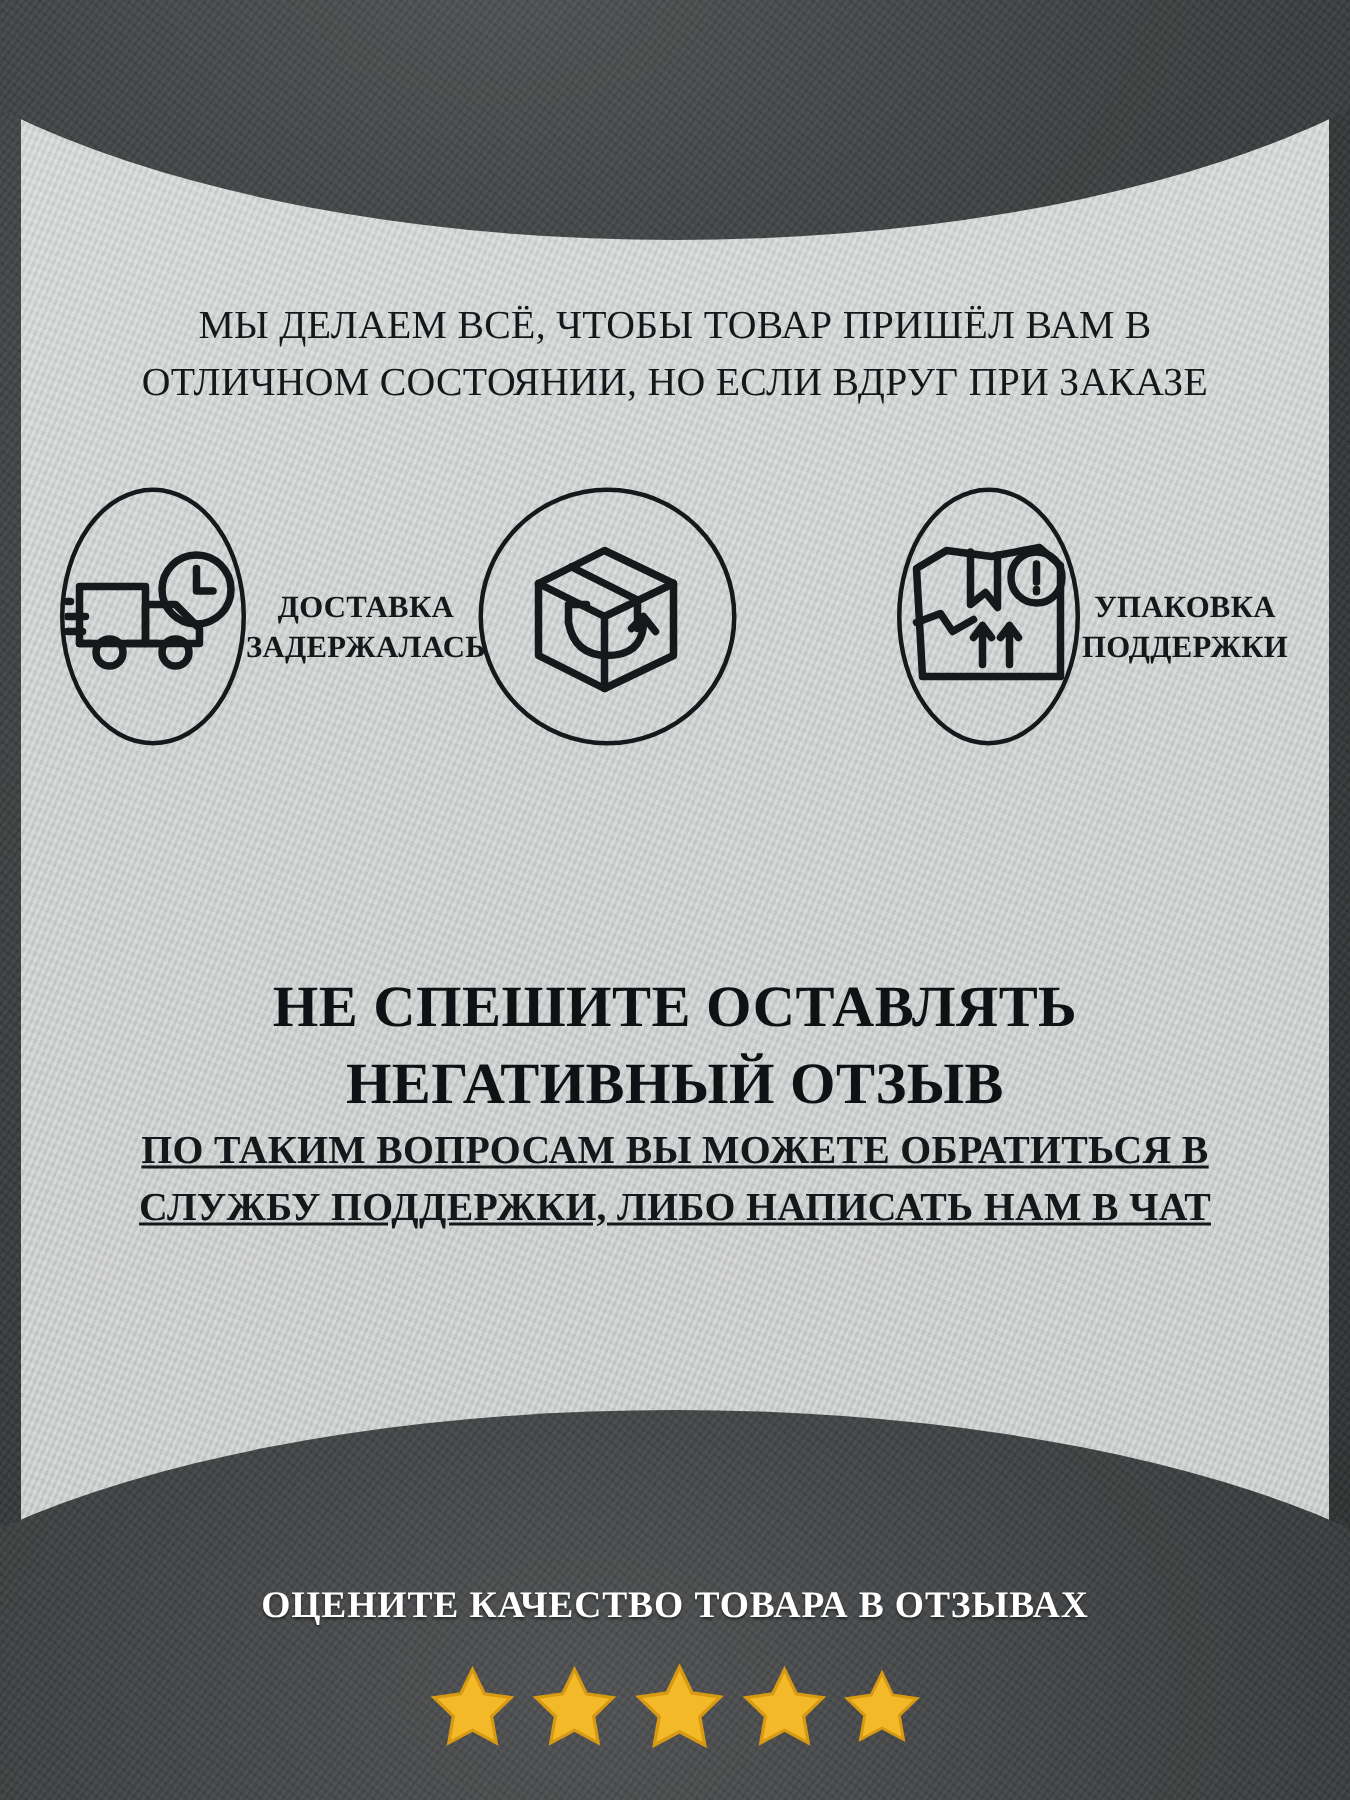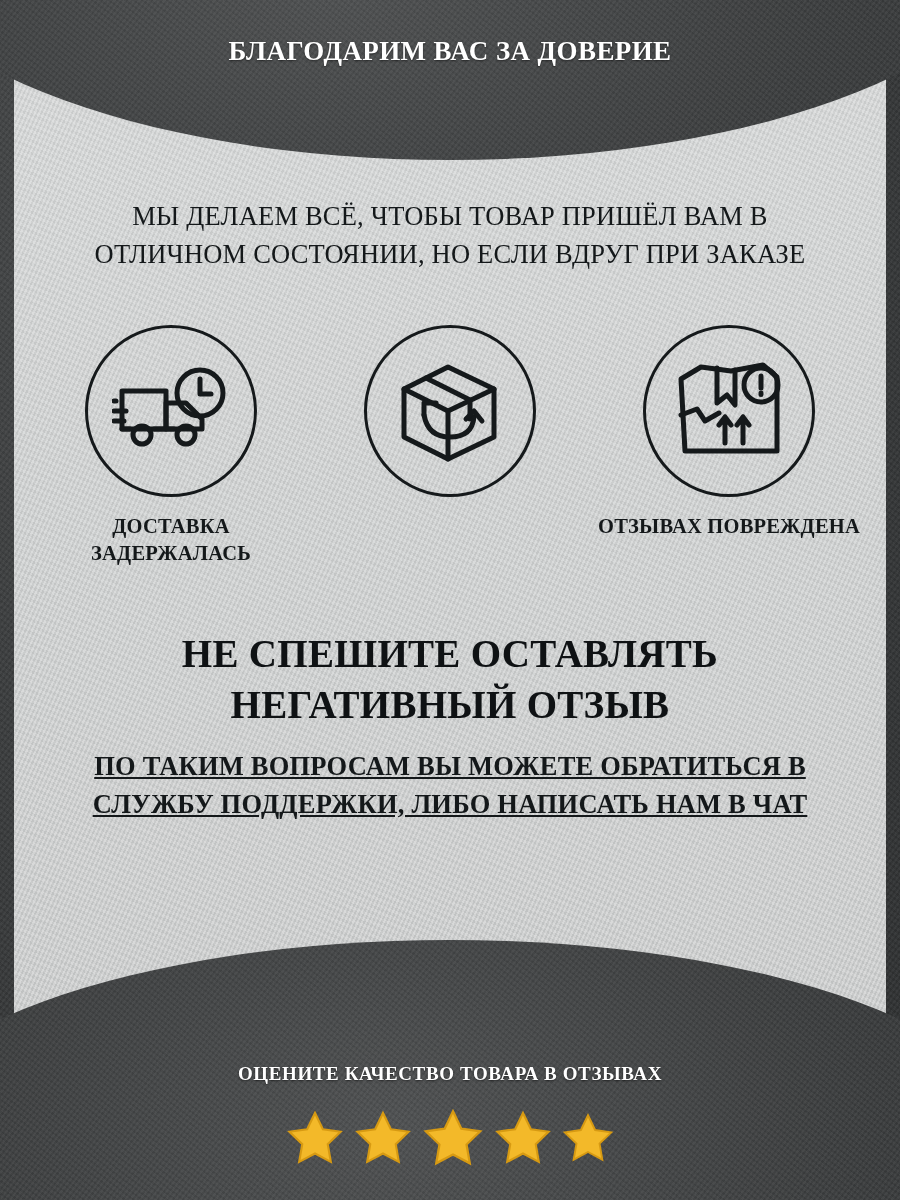--- a/index.html
+++ b/index.html
@@ -125,21 +125,20 @@
     top: 325px;
     left: 40px;
     width: 820px;
     display: flex;
     justify-content: space-between;
     align-items: flex-start;
   }
   .icon-col {
     width: 262px;
     display: flex;
-    flex-direction: column;
     align-items: center;
   }
   .icon-circle {
     width: 172px;
     height: 172px;
     border-radius: 50%;
     border: 3.5px solid #15191b;
     display: flex;
     align-items: center;
     justify-content: center;
@@ -151,21 +150,21 @@
     font-size: 20.5px;
     font-weight: bold;
     color: #14181a;
     line-height: 1.32;
     letter-spacing: 0.2px;
   }
 
   
   .statement {
     position: absolute;
-    top: 628px;
+    top: 646px;
     left: 60px;
     width: 780px;
     text-align: center;
     font-size: 39px;
     font-weight: bold;
     color: #0f1214;
     line-height: 1.32;
     letter-spacing: 0.3px;
   }
 
@@ -186,21 +185,21 @@
   
   .footer {
     position: absolute;
     left: 0;
     bottom: 28px;
     width: 100%;
     z-index: 6;
     text-align: center;
   }
   .footer-title {
-    font-size: 19px;
+    font-size: 25px;
     font-weight: bold;
     color: #ffffff;
     line-height: 1.24;
     letter-spacing: 0.6px;
     text-shadow: 0 1px 2px rgba(0,0,0,0.55);
     margin-top: 36px;
   }
   .stars {
     margin-top: 18px;
     display: flex;
@@ -213,21 +212,20 @@
 </head>
 <body>
 
 <div class="page">
 
   <div class="panel"></div>
   <div class="arc-top"></div>
   <div class="arc-bottom"></div>
 
   <div class="header">
-    <div class="header-sub">БЛАГОДАРИМ ВАС ЗА ДОВЕРИЕ</div>
   </div>
 
   <div class="content">
 
     <div class="intro">МЫ ДЕЛАЕМ ВСЁ, ЧТОБЫ ТОВАР ПРИШЁЛ ВАМ В ОТЛИЧНОМ СОСТОЯНИИ, НО ЕСЛИ ВДРУГ ПРИ ЗАКАЗЕ</div>
 
     <div class="icons">
 
       <div class="icon-col">
         <div class="icon-circle">
@@ -282,21 +280,21 @@
 
               <path d="M54 84 L54 58 M54 58 L48 66 M54 58 L60 66"></path>
               <path d="M72 84 L72 58 M72 58 L66 66 M72 58 L78 66"></path>
 
               <circle cx="90" cy="26" r="17"></circle>
               <path d="M90 17 L90 29"></path>
               <path d="M90 34 L90 35.5"></path>
             </g>
           </svg>
         </div>
-        <div class="icon-caption">ОТЗЫВАХ ПОВРЕЖДЕНА</div>
+        <div class="icon-caption">УПАКОВКА ПОДДЕРЖКИ</div>
       </div>
 
     </div>
 
     <div class="statement">НЕ СПЕШИТЕ ОСТАВЛЯТЬ НЕГАТИВНЫЙ ОТЗЫВ</div>
     <div class="note">ПО ТАКИМ ВОПРОСАМ ВЫ МОЖЕТЕ ОБРАТИТЬСЯ В СЛУЖБУ ПОДДЕРЖКИ, ЛИБО НАПИСАТЬ НАМ В ЧАТ</div>
   </div>
 
   <div class="footer">
     <div class="footer-title">ОЦЕНИТЕ КАЧЕСТВО ТОВАРА В ОТЗЫВАХ</div>

